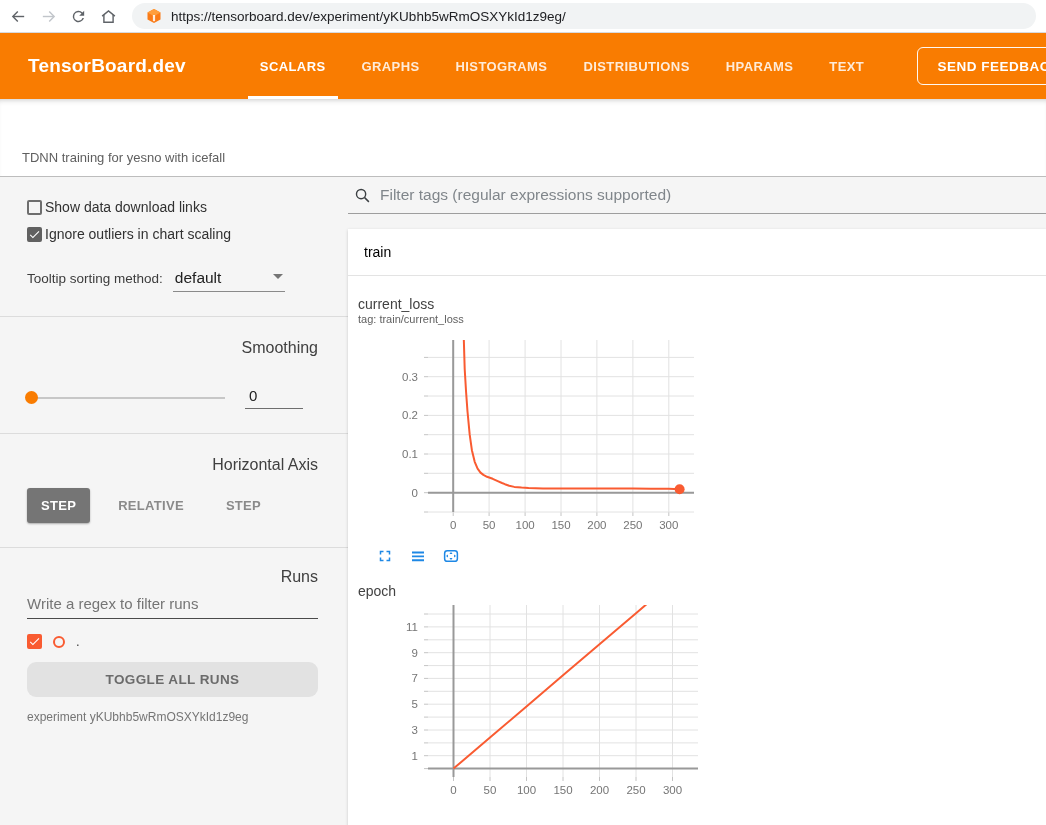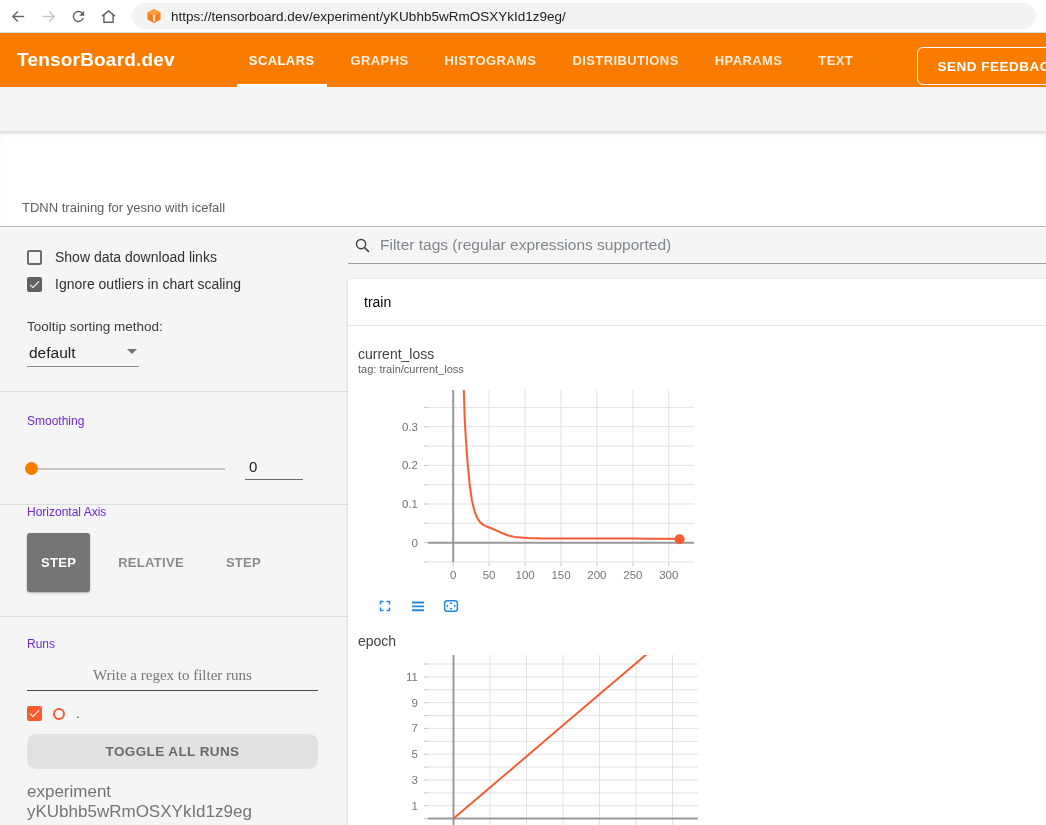--- a/index.html
+++ b/index.html
@@ -18,92 +18,91 @@
   .nav-btn { width: 24px; height: 24px; display: flex; align-items: center; justify-content: center; flex: none; border-radius: 50%; }
   .nav-btn svg { width: 17px; height: 17px; }
   .url-bar {
     flex: 1; height: 26px; background: #f1f3f4; border-radius: 14px;
     display: flex; align-items: center; padding: 0 14px; gap: 9px; margin-left: 6px;
   }
   .url-bar .fav { width: 16px; height: 16px; flex: none; }
   .url-text { font-size: 13.5px; color: #202124; white-space: nowrap; }
   
   .tb-header {
-    height: 54px; background: var(--header-orange); position: relative;
-    display: flex; align-items: stretch; padding-left: 17px;
+    height: 66px; background: var(--header-orange); position: relative;
+    display: flex; align-items: stretch; padding-left: 28px;
   }
   .brand { font-size: 19px; font-weight: bold; color: #fff; align-self: center; letter-spacing: 0.2px; }
   .tabs { display: flex; margin-left: 56px; align-items: stretch; }
   .tab {
     display: flex; align-items: center; padding: 0 18px; cursor: pointer;
     color: rgba(255,255,255,0.85); font-size: 13px; font-weight: bold; letter-spacing: 0.4px;
     position: relative;
   }
   .tab.active { color: #fff; }
   .tab.active::after {
     content: ""; position: absolute; left: 6px; right: 6px; bottom: 0; height: 3px; background: #fff;
   }
   .feedback-btn {
     position: absolute; left: 917px; top: 14px; height: 38px; width: 164px;
     border: 1.5px solid rgba(255,255,255,0.95); border-radius: 6px; background: transparent;
     color: #fff; font-size: 13.5px; font-weight: bold; letter-spacing: 0.5px;
     display: flex; align-items: center; justify-content: center; white-space: nowrap;
   }
   
   .subheader {
-    height: 96px; background: #fff; border-bottom: 1px solid #bdbdbd;
+    height: 78px; background: #fff; border-bottom: 1px solid #bdbdbd;
     box-shadow: inset 0 5px 6px -5px rgba(0,0,0,0.28);
-    display: flex; align-items: flex-end; padding: 0 0 11px 22px; margin-top: 44px;
+    display: flex; align-items: flex-end; padding: 0 0 11px 22px;
   }
   .subheader-title { font-size: 13px; color: #5f5f5f; }
   
   .content { display: flex; height: 647px; }
   .sidebar { width: 348px; flex: none; padding-top: 22px; }
   .sb-pad { padding: 0 30px 0 27px; }
   .sb-divider { height: 1px; background: #dcdcdc; margin-top: 24px; }
-  .cb-row { display: flex; align-items: center; gap: 13px; margin-bottom: 11px; font-size: 14px; color: #313131; cursor: pointer; }
+  .cb-row { display: flex; align-items: center; gap: 3px; margin-bottom: 11px; font-size: 14px; color: #313131; cursor: pointer; }
   .checkbox { width: 15px; height: 15px; border: 2px solid #6e6e6e; border-radius: 2px; flex: none; position: relative; }
   .checkbox .check { display: none; position: absolute; left: -1px; top: -1px; width: 13px; height: 13px; }
   .checkbox.checked { background: #616161; border-color: #616161; }
   .checkbox.checked.run-colored { background: var(--run-color); border-color: var(--run-color); }
   .checkbox.checked .check { display: block; }
-  .tooltip-row { display: flex; align-items: baseline; gap: 10px; margin-top: 27px; font-size: 13.5px; color: #3c3c3c; flex-direction: column; }
+  .tooltip-row { display: flex; align-items: baseline; gap: 10px; margin-top: 27px; font-size: 13.5px; color: #3c3c3c; }
   .dropdown {
     font-size: 15.5px; color: #212121; border-bottom: 1px solid #8a8a8a;
     width: 112px; display: inline-flex; justify-content: space-between; align-items: center;
     padding: 0 2px 4px 2px; cursor: pointer;
   }
   .caret { width: 0; height: 0; border-left: 5px solid transparent; border-right: 5px solid transparent; border-top: 5px solid #757575; margin-bottom: 3px; }
-  .sb-label { font-size: 12px; color: #6d28d9; }
+  .sb-label { font-size: 16px; color: #404040; text-align: right; }
   .slider-row { display: flex; align-items: center; margin-top: 30px; }
   .slider { position: relative; width: 198px; height: 2px; background: #c7c7c7; flex: none; cursor: pointer; }
   .slider-thumb { position: absolute; left: -2px; top: -6px; width: 13px; height: 13px; border-radius: 50%; background: var(--accent-orange); }
   .slider-value {
     margin-left: 20px; width: 58px; font-size: 15px; color: #212121;
     border-bottom: 1px solid #6e6e6e; padding: 0 0 4px 4px;
   }
   .axis-btns { display: flex; align-items: center; gap: 14px; margin-top: 14px; }
-  .axis-btn { font-size: 13px; font-weight: bold; letter-spacing: 0.3px; color: #8a8a8a; padding: 22px 14px; border-radius: 3px; cursor: pointer; }
+  .axis-btn { font-size: 13px; font-weight: bold; letter-spacing: 0.3px; color: #8a8a8a; padding: 10px 14px; border-radius: 3px; cursor: pointer; }
   .axis-btn.selected { background: #757575; color: #fff; box-shadow: 0 1px 2px rgba(0,0,0,0.3); }
   .regex-input {
-    margin-top: 16px; width: 100%; border: none; outline: none; background: transparent;
+    margin-top: 9px; width: 100%; border: none; outline: none; background: transparent;
     border-bottom: 1px solid #4a4a4a; font-size: 15px; color: #212121; padding: 0 0 6px 0;
-    font-family: Liberation Serif, serif;
-    text-align: center;
+    font-family: Liberation Sans, sans-serif;
   }
   .regex-input::placeholder { color: #757575; }
   .run-row { display: flex; align-items: center; gap: 11px; margin-top: 15px; }
   .run-swatch { width: 12px; height: 12px; border: 2px solid var(--run-color); border-radius: 50%; flex: none; }
   .run-name { font-size: 13px; color: #424242; }
   .toggle-btn {
     margin-top: 13px; width: 100%; background: #e2e2e2; border: none; border-radius: 9px;
     color: #6b6b6b; font-size: 13.5px; font-weight: bold; letter-spacing: 0.4px; padding: 10px 0;
     font-family: inherit; cursor: pointer;
   }
-  .experiment-label { margin-top: 13px; font-size: 17px; color: #757575; }
+  .experiment-label { margin-top: 13px; font-size: 12px; color: #757575; }
   
   .main { flex: 1; min-width: 0; overflow: visible; }
   .filter-row {
     height: 37px; display: flex; align-items: center; gap: 9px; padding-left: 6px;
     border-bottom: 1px solid #9e9e9e;
   }
   .filter-row svg { width: 17px; height: 17px; flex: none; }
   .filter-input { flex: 1; border: none; outline: none; background: transparent; font-size: 15.5px; color: #212121; font-family: inherit; }
   .filter-input::placeholder { color: #80868b; }
   .card { margin-top: 15px; background: #fff; box-shadow: 0 1px 3px rgba(0,0,0,0.18); min-height: 600px; }
@@ -206,21 +205,21 @@
       <div class="sb-label" style="margin-top:22px;">Smoothing</div>
       <div class="slider-row">
         <div class="slider">
           <div class="slider-thumb"></div>
         </div>
         <div class="slider-value">0</div>
       </div>
     </div>
     <div class="sb-divider"></div>
     <div class="sb-pad">
-      <div class="sb-label" style="">Horizontal Axis</div>
+      <div class="sb-label" style="margin-top:22px;">Horizontal Axis</div>
       <div class="axis-btns">
         <div class="axis-btn selected">STEP</div>
         <div class="axis-btn">RELATIVE</div>
         <div class="axis-btn">STEP</div>
       </div>
     </div>
     <div class="sb-divider"></div>
     <div class="sb-pad">
       <div class="sb-label" style="margin-top:20px;">Runs</div>
       <input class="regex-input" placeholder="Write a regex to filter runs" style="">

